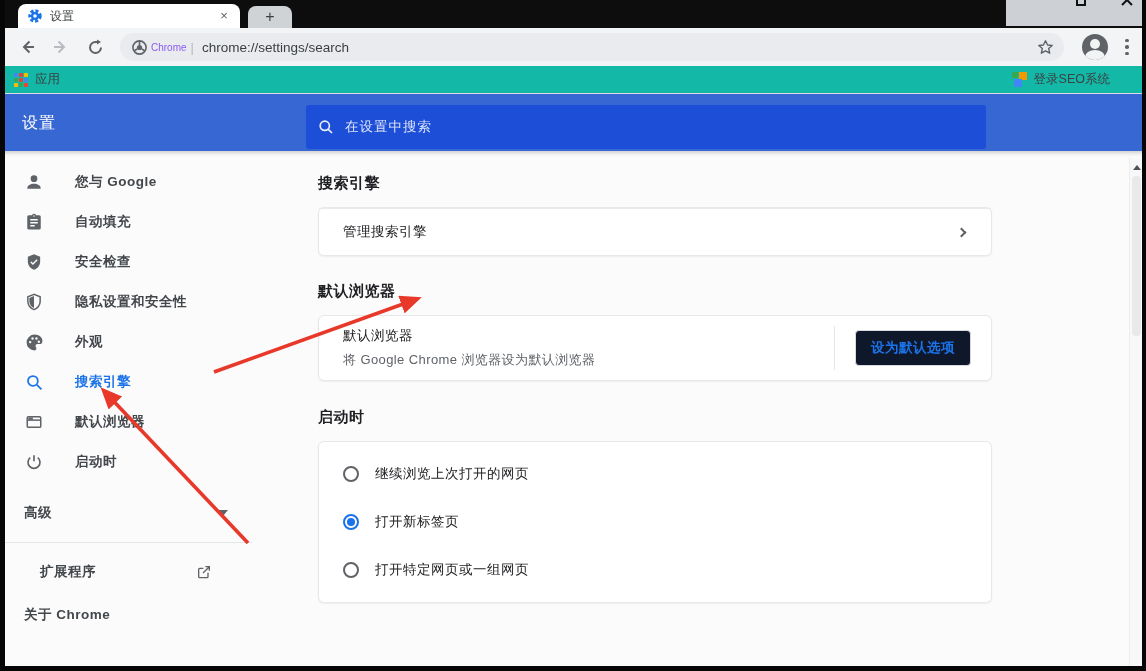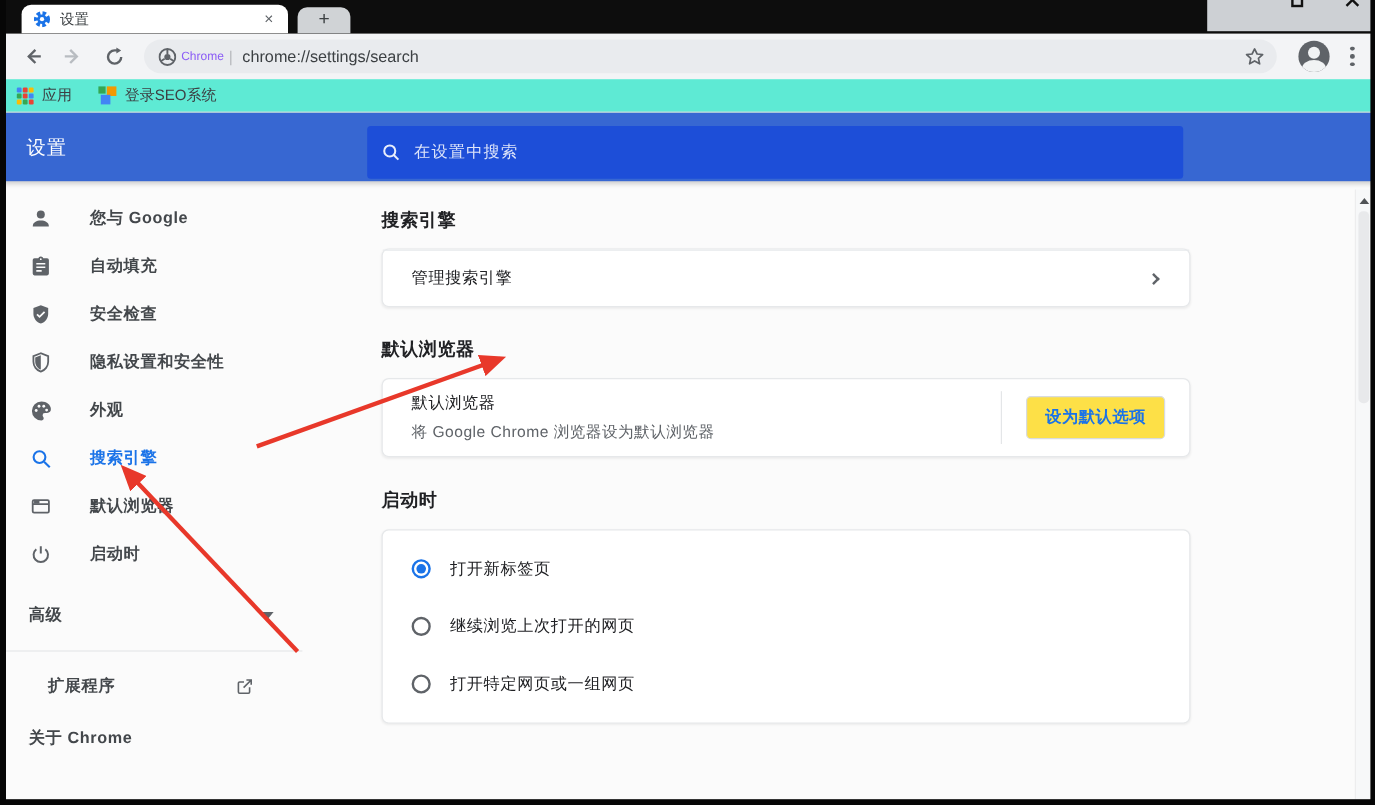--- a/index.html
+++ b/index.html
@@ -37,21 +37,21 @@
   .omni-sep { font-size:13px; color:#b6b9bd; margin-right:8px; }
   .omni-url { font-size:13.5px; color:#3c4043; }
   .omni-spacer { flex:1; }
   .avatar { width:26px; height:26px; border-radius:50%; background:#5f6368; position:relative; overflow:hidden; margin:0 8px; }
   .avatar:before { content:""; position:absolute; left:8px; top:5px; width:10px; height:10px; border-radius:50%; background:#f1f3f4; }
   .avatar:after { content:""; position:absolute; left:3px; top:16px; width:20px; height:14px; border-radius:50%; background:#f1f3f4; }
   .kebab { width:18px; display:flex; flex-direction:column; align-items:center; gap:3px; margin-left:2px; }
   .kebab i { width:3.5px; height:3.5px; border-radius:50%; background:#5f6368; }
 
   
-  .bookmarks { height:28px; background:#5eead4; border-bottom:1px solid #e0e2e5; display:flex; align-items:center; padding:0 14px; }
+  .bookmarks { height:28px; background:#14b8a6; border-bottom:1px solid #e0e2e5; display:flex; align-items:center; padding:0 14px;justify-content:space-between; }
   .bm-item { display:flex; align-items:center; margin-right:22px; }
   .bm-label { font-size:12.5px; color:#3c4043; margin-left:7px; }
   .apps-grid { display:grid; grid-template-columns:repeat(3,4px); grid-auto-rows:4px; gap:1px; }
   .apps-grid i { border-radius:1px; }
   .seo-fav { position:relative; width:15px; height:15px; }
   .seo-fav .s1 { position:absolute; left:0; top:0; width:6px; height:6px; background:#34a853; }
   .seo-fav .s2 { position:absolute; left:7px; top:0; width:8px; height:8px; background:#f29900; }
   .seo-fav .s3 { position:absolute; left:2px; top:7px; width:8px; height:8px; background:#4285f4; }
 
   
@@ -85,21 +85,21 @@
   .row-label { font-size:13.5px; color:#202124; letter-spacing:.5px; }
   .link { font-size:13.5px; color:#1a73e8; margin-left:6px; cursor:pointer; }
   .spacer { flex:1; }
   .select { width:200px; height:36px; background:#eef0f3; border-radius:4px; display:flex; align-items:center;
             padding:0 12px; cursor:pointer; }
   .select-value { font-size:13.5px; color:#202124; flex:1; }
   .chev-right { width:7px; height:7px; border-top:2px solid #5f6368; border-right:2px solid #5f6368; transform:rotate(45deg); }
   .db-texts { padding:12px 0; }
   .db-sub { font-size:13px; color:#5f6368; margin-top:6px; letter-spacing:.4px; }
   .vsep { width:1px; height:44px; background:#e4e6e8; }
-  .outline-btn { margin:0 20px; padding:8px 15px; background:#fde047; border:1px solid #d8dbde; border-radius:4px;
+  .outline-btn { margin:0 20px; padding:8px 15px; background:#0f172a; border:1px solid #d8dbde; border-radius:4px;
                  font-size:13.5px; font-weight:bold; color:#1a73e8; cursor:pointer; letter-spacing:.5px; }
   .radio-row { height:48px; display:flex; align-items:center; padding:0 24px; cursor:pointer; }
   .radio { width:16px; height:16px; border-radius:50%; border:2px solid #5f6368; margin-right:16px; position:relative; flex-shrink:0; }
   .radio.checked { border-color:#1a73e8; }
   .radio.checked:after { content:""; position:absolute; left:2px; top:2px; width:8px; height:8px; border-radius:50%; background:#1a73e8; }
 
   
   .scrollbar { position:absolute; right:4px; top:158px; bottom:5px; width:13px; background:#f7f8f9; border-left:1px solid #ededee; z-index:30; }
   .sb-up { position:absolute; top:7px; left:3px; width:0; height:0; border-left:4px solid transparent; border-right:4px solid transparent; border-bottom:5px solid #505356; }
   .sb-thumb { position:absolute; top:18px; left:2px; width:9px; height:160px; border-radius:4px; background:#e8e9eb; }
@@ -339,26 +339,26 @@
           </div>
           <span class="spacer"></span>
           <span class="vsep"></span>
           <button class="outline-btn">设为默认选项</button>
         </div>
       </div>
 
       <div class="section-title" style="margin-top:27px">启动时</div>
       <div class="card" style="padding:8px 0;">
         <div class="radio-row">
+          <span class="radio"></span>
+          <span class="row-label">继续浏览上次打开的网页</span>
+        </div>
+        <div class="radio-row">
           <span class="radio checked"></span>
           <span class="row-label">打开新标签页</span>
-        </div>
-        <div class="radio-row">
-          <span class="radio"></span>
-          <span class="row-label">继续浏览上次打开的网页</span>
         </div>
         <div class="radio-row">
           <span class="radio"></span>
           <span class="row-label">打开特定网页或一组网页</span>
         </div>
       </div>
 
     </div>
   </div>
 

